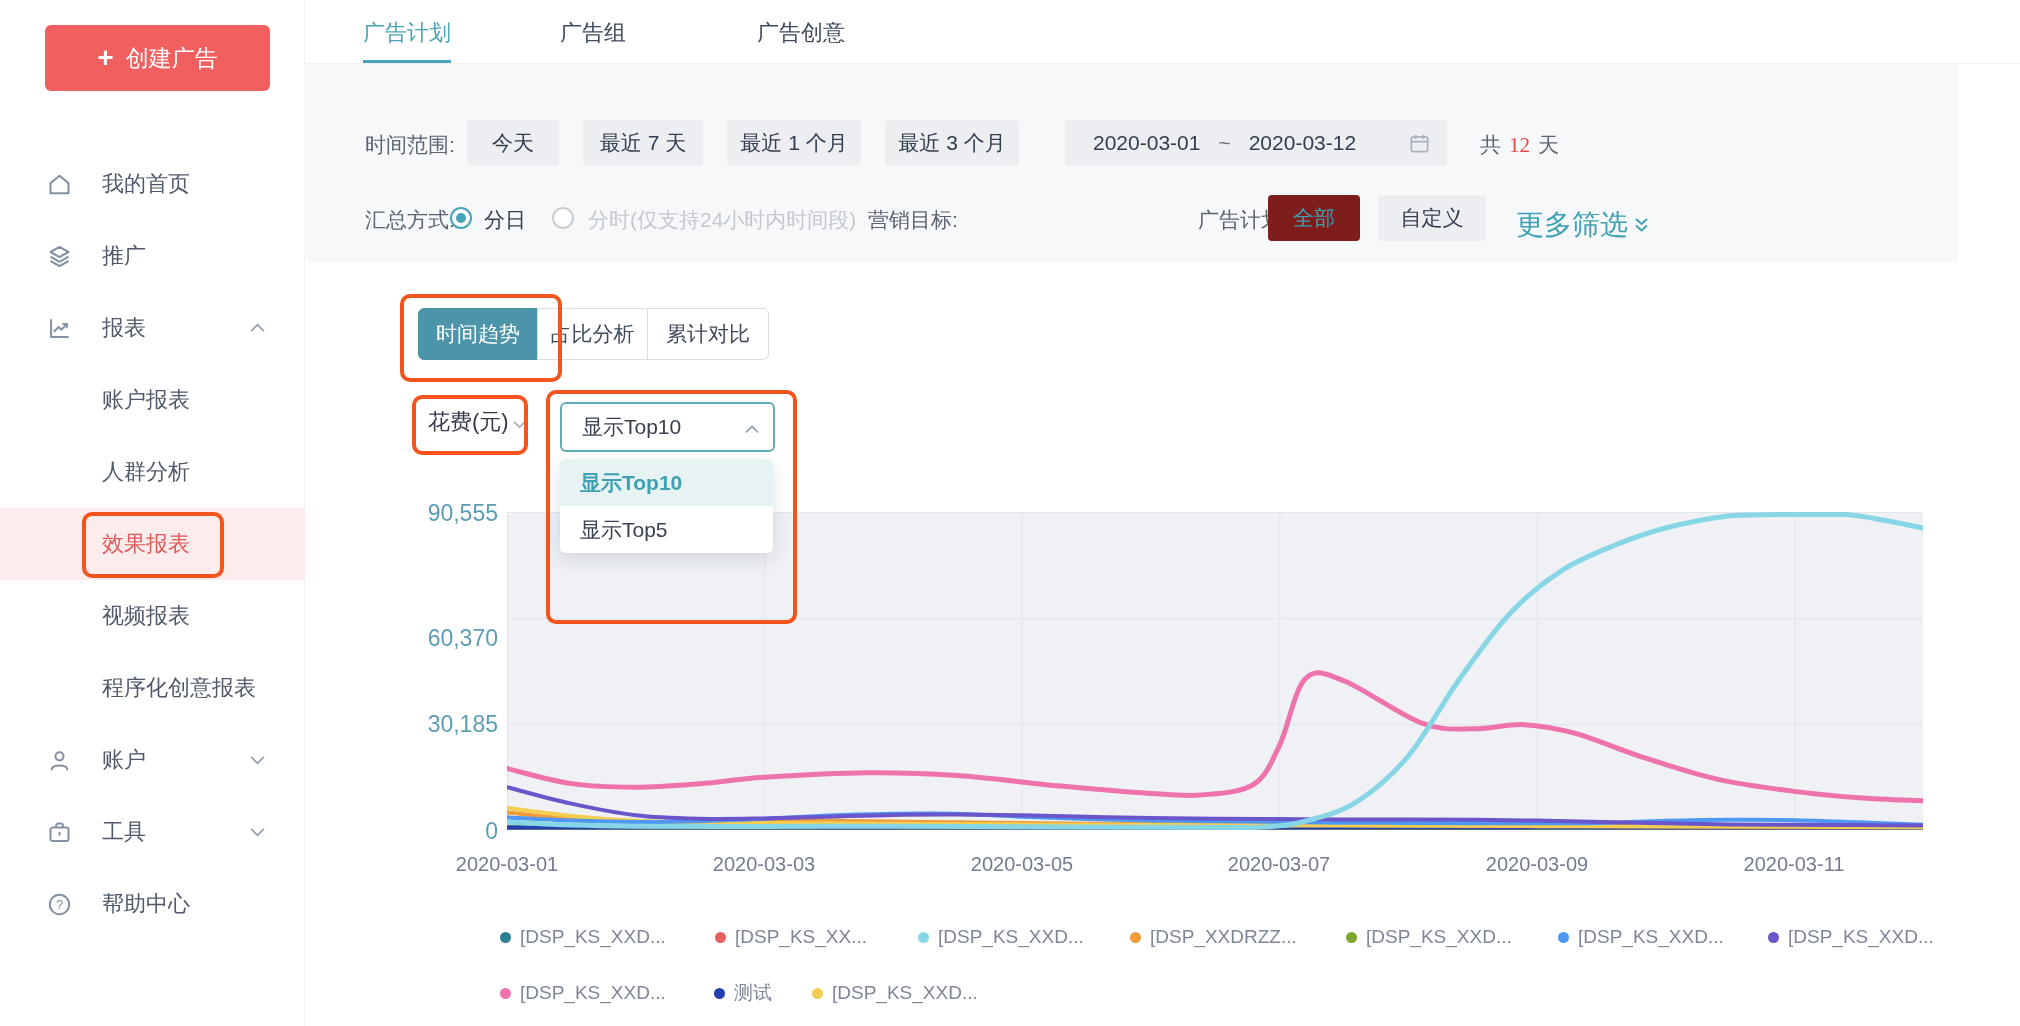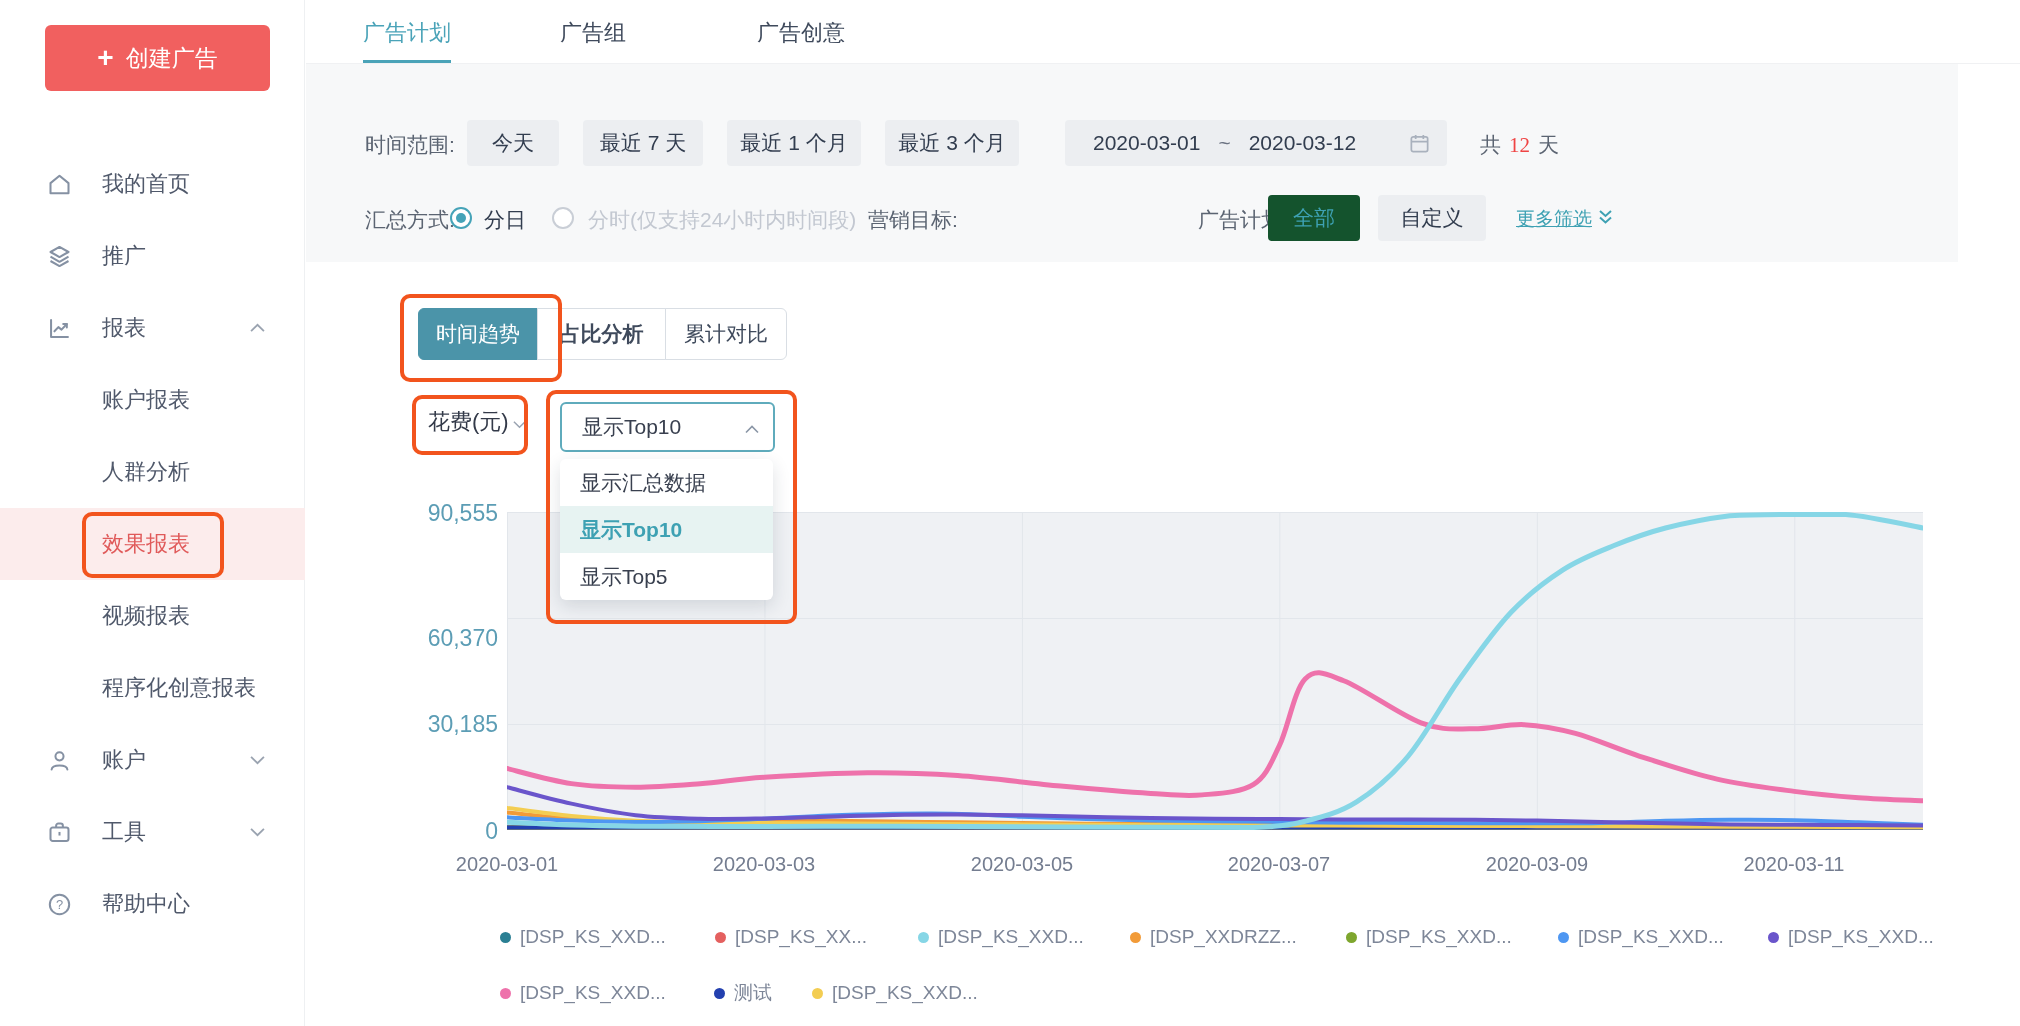--- a/index.html
+++ b/index.html
@@ -36,23 +36,23 @@
   .total-days b{color:#ef4444;font-weight:normal;margin:0 8px;font-family:Liberation Serif, serif;}
   .radio{position:absolute;top:207px;width:22px;height:22px;border-radius:50%;box-sizing:border-box;background:#fff;cursor:pointer;}
   .radio.on{border:2px solid #45a3b8;}
   .radio.on::after{content:"";position:absolute;left:4px;top:4px;width:10px;height:10px;border-radius:50%;background:#45a3b8;}
   .radio.off{border:2px solid #c9ced6;}
   .dim{color:#c3c8d1;}
   .select-box{position:absolute;left:958px;top:195px;width:192px;height:46px;background:#eceef1;border-radius:4px;
               display:flex;align-items:center;padding:0 16px 0 22px;box-sizing:border-box;font-size:21px;color:#323d4f;cursor:pointer;}
   .select-box .chev{margin-left:auto;}
   .chip{position:absolute;top:195px;height:46px;border-radius:4px;font-size:21px;display:flex;align-items:center;justify-content:center;cursor:pointer;}
-  .chip.teal{background:#14532d;color:#3ea1b3;}
+  .chip.teal{background:#7f1d1d;color:#3ea1b3;}
   .chip.gray{background:#eceef1;color:#323d4f;}
-  .more-filters{position:absolute;left:1516px;top:206px;font-size:19px;color:#3ea1b3;cursor:pointer;display:flex;align-items:center;gap:5px;text-decoration:underline;}
+  .more-filters{position:absolute;left:1516px;top:206px;font-size:28px;color:#3ea1b3;cursor:pointer;display:flex;align-items:center;gap:5px;}
   
   .vtabs{position:absolute;left:418px;top:308px;display:flex;z-index:5;}
   .vtab{height:52px;box-sizing:border-box;border:1px solid #d9dee4;background:#fff;color:#3f4a5c;font-size:21px;
         display:flex;align-items:center;justify-content:center;cursor:pointer;margin-left:-1px;}
   .vtab:first-child{margin-left:0;border-radius:6px 0 0 6px;}
   .vtab:last-child{border-radius:0 6px 6px 0;}
   .vtab.active{background:#4b94a9;border-color:#4b94a9;color:#fff;}
   .metric{position:absolute;left:428px;top:407px;font-size:22px;color:#333a49;cursor:pointer;display:flex;align-items:center;gap:4px;}
   .top-select{position:absolute;left:560px;top:402px;width:215px;height:50px;box-sizing:border-box;border:2px solid #5fabbc;border-radius:6px;
               background:#fff;display:flex;align-items:center;padding:0 14px 0 20px;font-size:21px;color:#39404f;cursor:pointer;z-index:20;}
@@ -215,21 +215,21 @@
     <span>
       <svg width="17" height="18" viewBox="0 0 17 18" fill="none" stroke="#3ea1b3" stroke-width="2">
         <path d="M3 3 L8.5 8 L14 3"></path>
           <path d="M3 9.5 L8.5 14.5 L14 9.5"></path>
       </svg>
     </span>
   </div>
 
   <div class="vtabs" id="vtabs-root">
       <div class="vtab active" style="width: 120px;">时间趋势</div>
-      <div class="vtab" style="width: 129px; font-weight: bold;">占比分析</div>
+      <div class="vtab" style="width: 111px;">占比分析</div>
       <div class="vtab" style="width: 122px;">累计对比</div>
     </div>
 
   <div class="metric">
     <span>花费(元)</span>
     <span>
       <svg width="13" height="9" viewBox="0 0 14 9" fill="none" stroke="#9aa3b1" stroke-width="1.6">
           <path d="M1 1.5 L7 7.5 L13 1.5"></path>
         </svg>
     </span>
@@ -237,21 +237,20 @@
 
   <div class="top-select">
     <span>显示Top10</span>
     <span class="chev">
       <svg width="14" height="9" viewBox="0 0 14 9" fill="none" stroke="#8a96a6" stroke-width="1.6">
           <path d="M1 7.5 L7 1.5 L13 7.5"></path>
         </svg>
     </span>
   </div>
   <div class="top-panel" id="top-panel">
-      <div class="top-option">显示汇总数据</div>
       <div class="top-option sel">显示Top10</div>
       <div class="top-option">显示Top5</div>
     </div>
 
   <div class="plot-wrap">
     <svg id="plot-svg" width="1416" height="318" xmlns="http://www.w3.org/2000/svg">
         <rect x="0" y="0" width="1416" height="318" fill="#eff1f4"></rect>
         <line x1="0.5" y1="0" x2="0.5" y2="318" stroke="#e2e6eb" stroke-width="1"></line>
         <line x1="257.95454545454544" y1="0" x2="257.95454545454544" y2="318" stroke="#e2e6eb" stroke-width="1"></line>
         <line x1="515.4090909090909" y1="0" x2="515.4090909090909" y2="318" stroke="#e2e6eb" stroke-width="1"></line>

